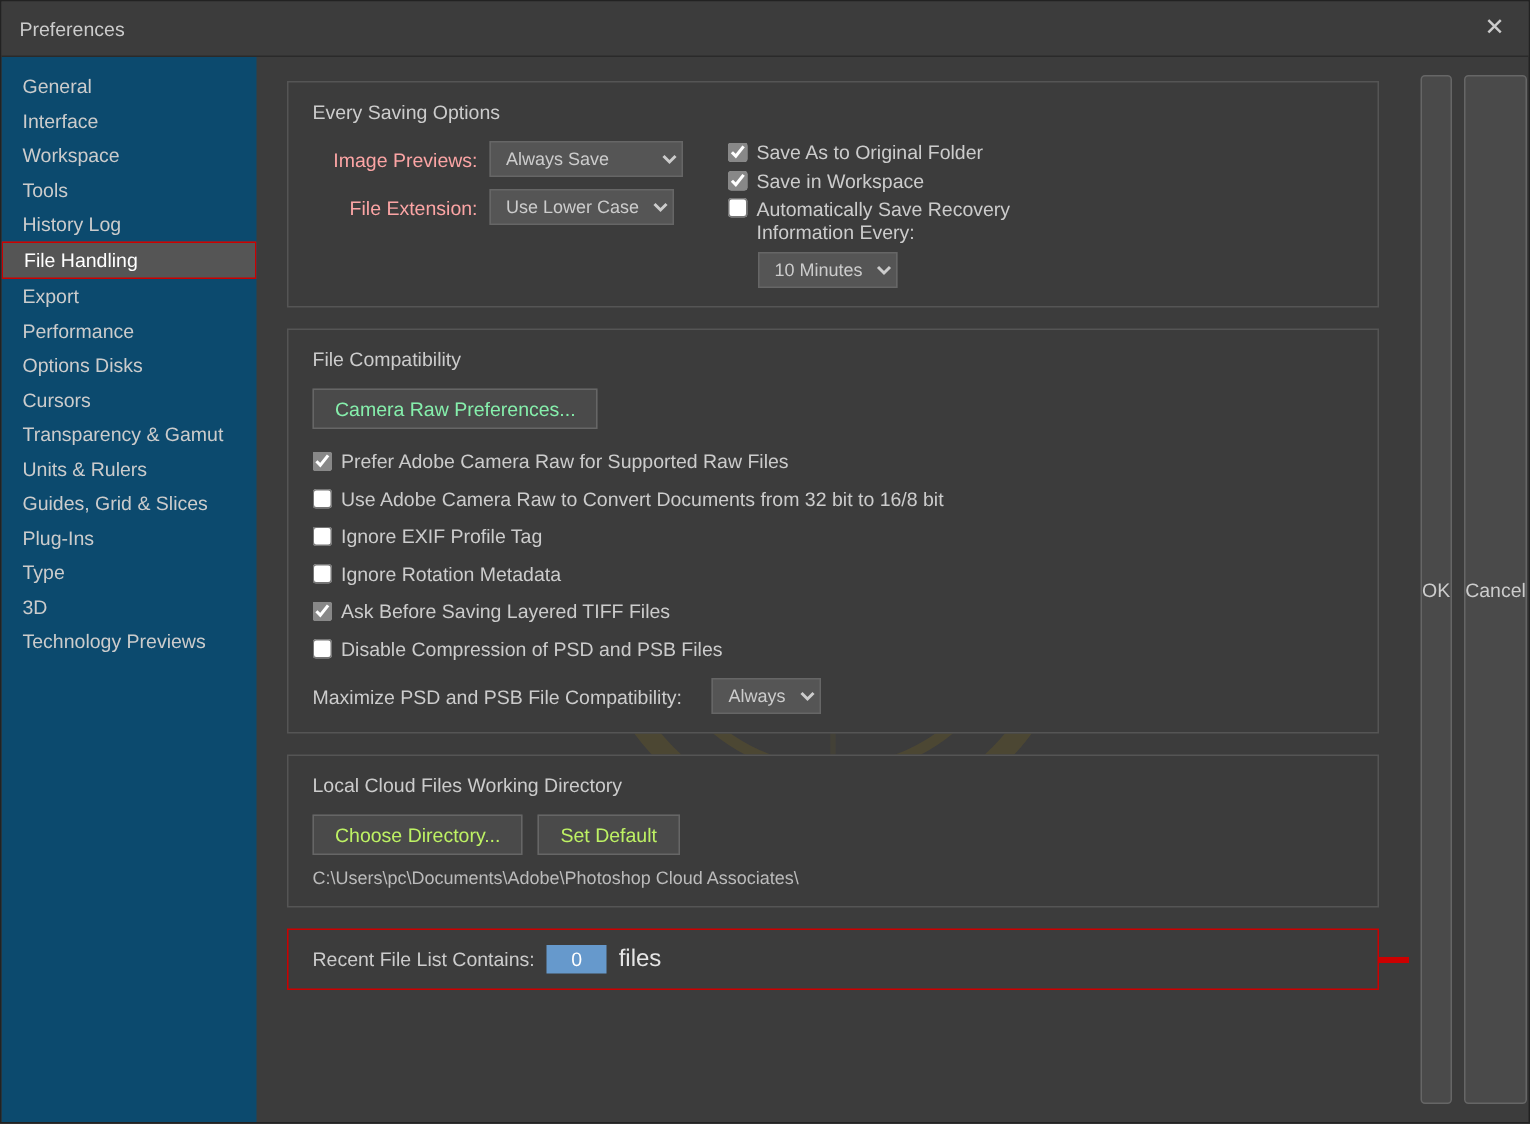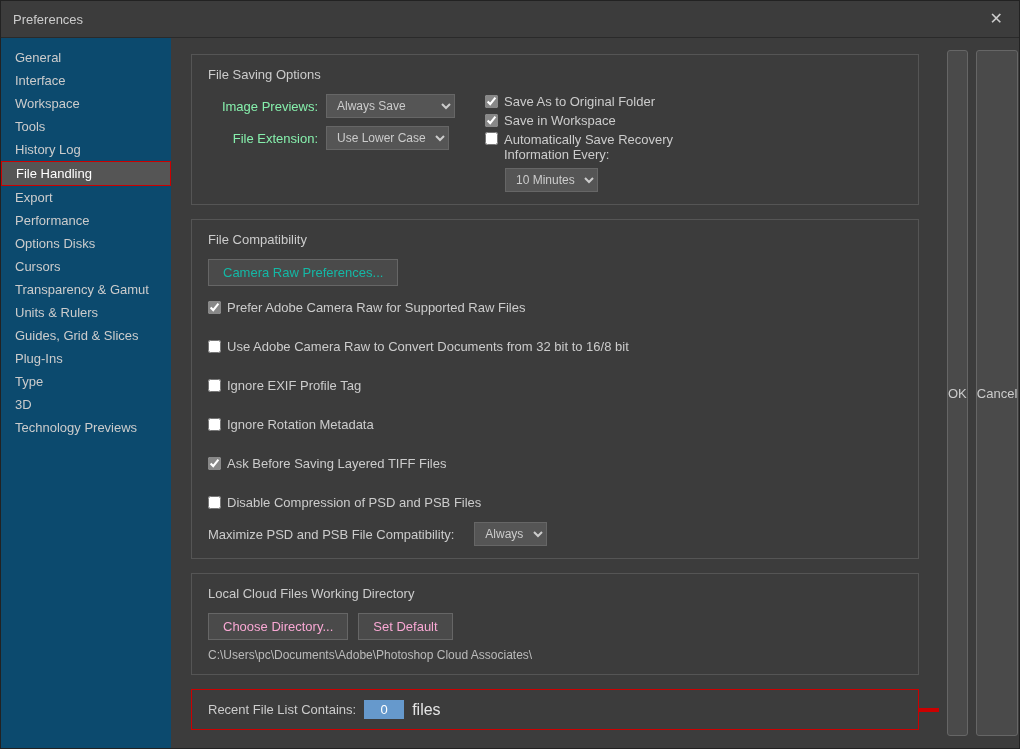--- a/index.html
+++ b/index.html
@@ -102,21 +102,21 @@
       color: #ccc;
       margin-bottom: 12px;
     }
     .form-row {
       display: flex;
       align-items: center;
       margin-bottom: 8px;
       gap: 8px;
     }
     .form-label {
-      color: #86efac;
+      color: #fca5a5;
       min-width: 110px;
       text-align: right;
       font-size: 13px;
     }
     select {
       background: #555;
       color: #ccc;
       border: 1px solid #666;
       padding: 3px 6px;
       font-size: 12px;
@@ -142,47 +142,47 @@
     }
     .interval-select {
       margin-top: 6px;
       margin-left: 20px;
     }
     .left-col { flex: 0 0 auto; }
     .right-col { flex: 0 0 auto; }
     .file-compat-btn {
       background: #4a4a4a;
       border: 1px solid #666;
-      color: #14b8a6;
+      color: #86efac;
       padding: 5px 14px;
       cursor: pointer;
       font-size: 13px;
       margin-bottom: 10px;
     }
     .compat-checkboxes {
       display: flex;
       flex-direction: column;
-      gap: 20px;
+      gap: 6px;
       margin-top: 4px;
     }
     .maximize-row {
       display: flex;
       align-items: center;
       gap: 20px;
       margin-top: 8px;
     }
     .cloud-buttons {
       display: flex;
       gap: 10px;
       margin-bottom: 8px;
     }
     .cloud-btn {
       background: #4a4a4a;
       border: 1px solid #666;
-      color: #f9a8d4;
+      color: #bef264;
       padding: 5px 14px;
       cursor: pointer;
       font-size: 13px;
     }
     .cloud-path {
       color: #bbb;
       font-size: 12px;
       margin-top: 4px;
     }
     .recent-section {
@@ -261,21 +261,21 @@
           <circle cx="100" cy="100" r="70" fill="none" stroke="#aa8800" stroke-width="4"></circle>
           <text x="100" y="95" text-anchor="middle" font-size="28" fill="#aa8800" font-weight="bold">M.P</text>
           <text x="100" y="130" text-anchor="middle" font-size="20" fill="#cc2200" font-weight="bold">H.S.G</text>
           <line x1="20" y1="100" x2="180" y2="100" stroke="#aa8800" stroke-width="2" opacity="0.5"></line>
           <line x1="100" y1="20" x2="100" y2="180" stroke="#aa8800" stroke-width="2" opacity="0.5"></line>
         </svg>
       </div>
       <div class="content-inner">
         
         <div class="section">
-          <div class="section-title">File Saving Options</div>
+          <div class="section-title">Every Saving Options</div>
           <div style="display:flex; gap:30px;">
             <div class="left-col">
               <div class="form-row">
                 <span class="form-label">Image Previews:</span>
                 <select>
                   <option>Always Save</option>
                   <option>Never Save</option>
                   <option>Ask When Saving</option>
                 </select>
               </div>

